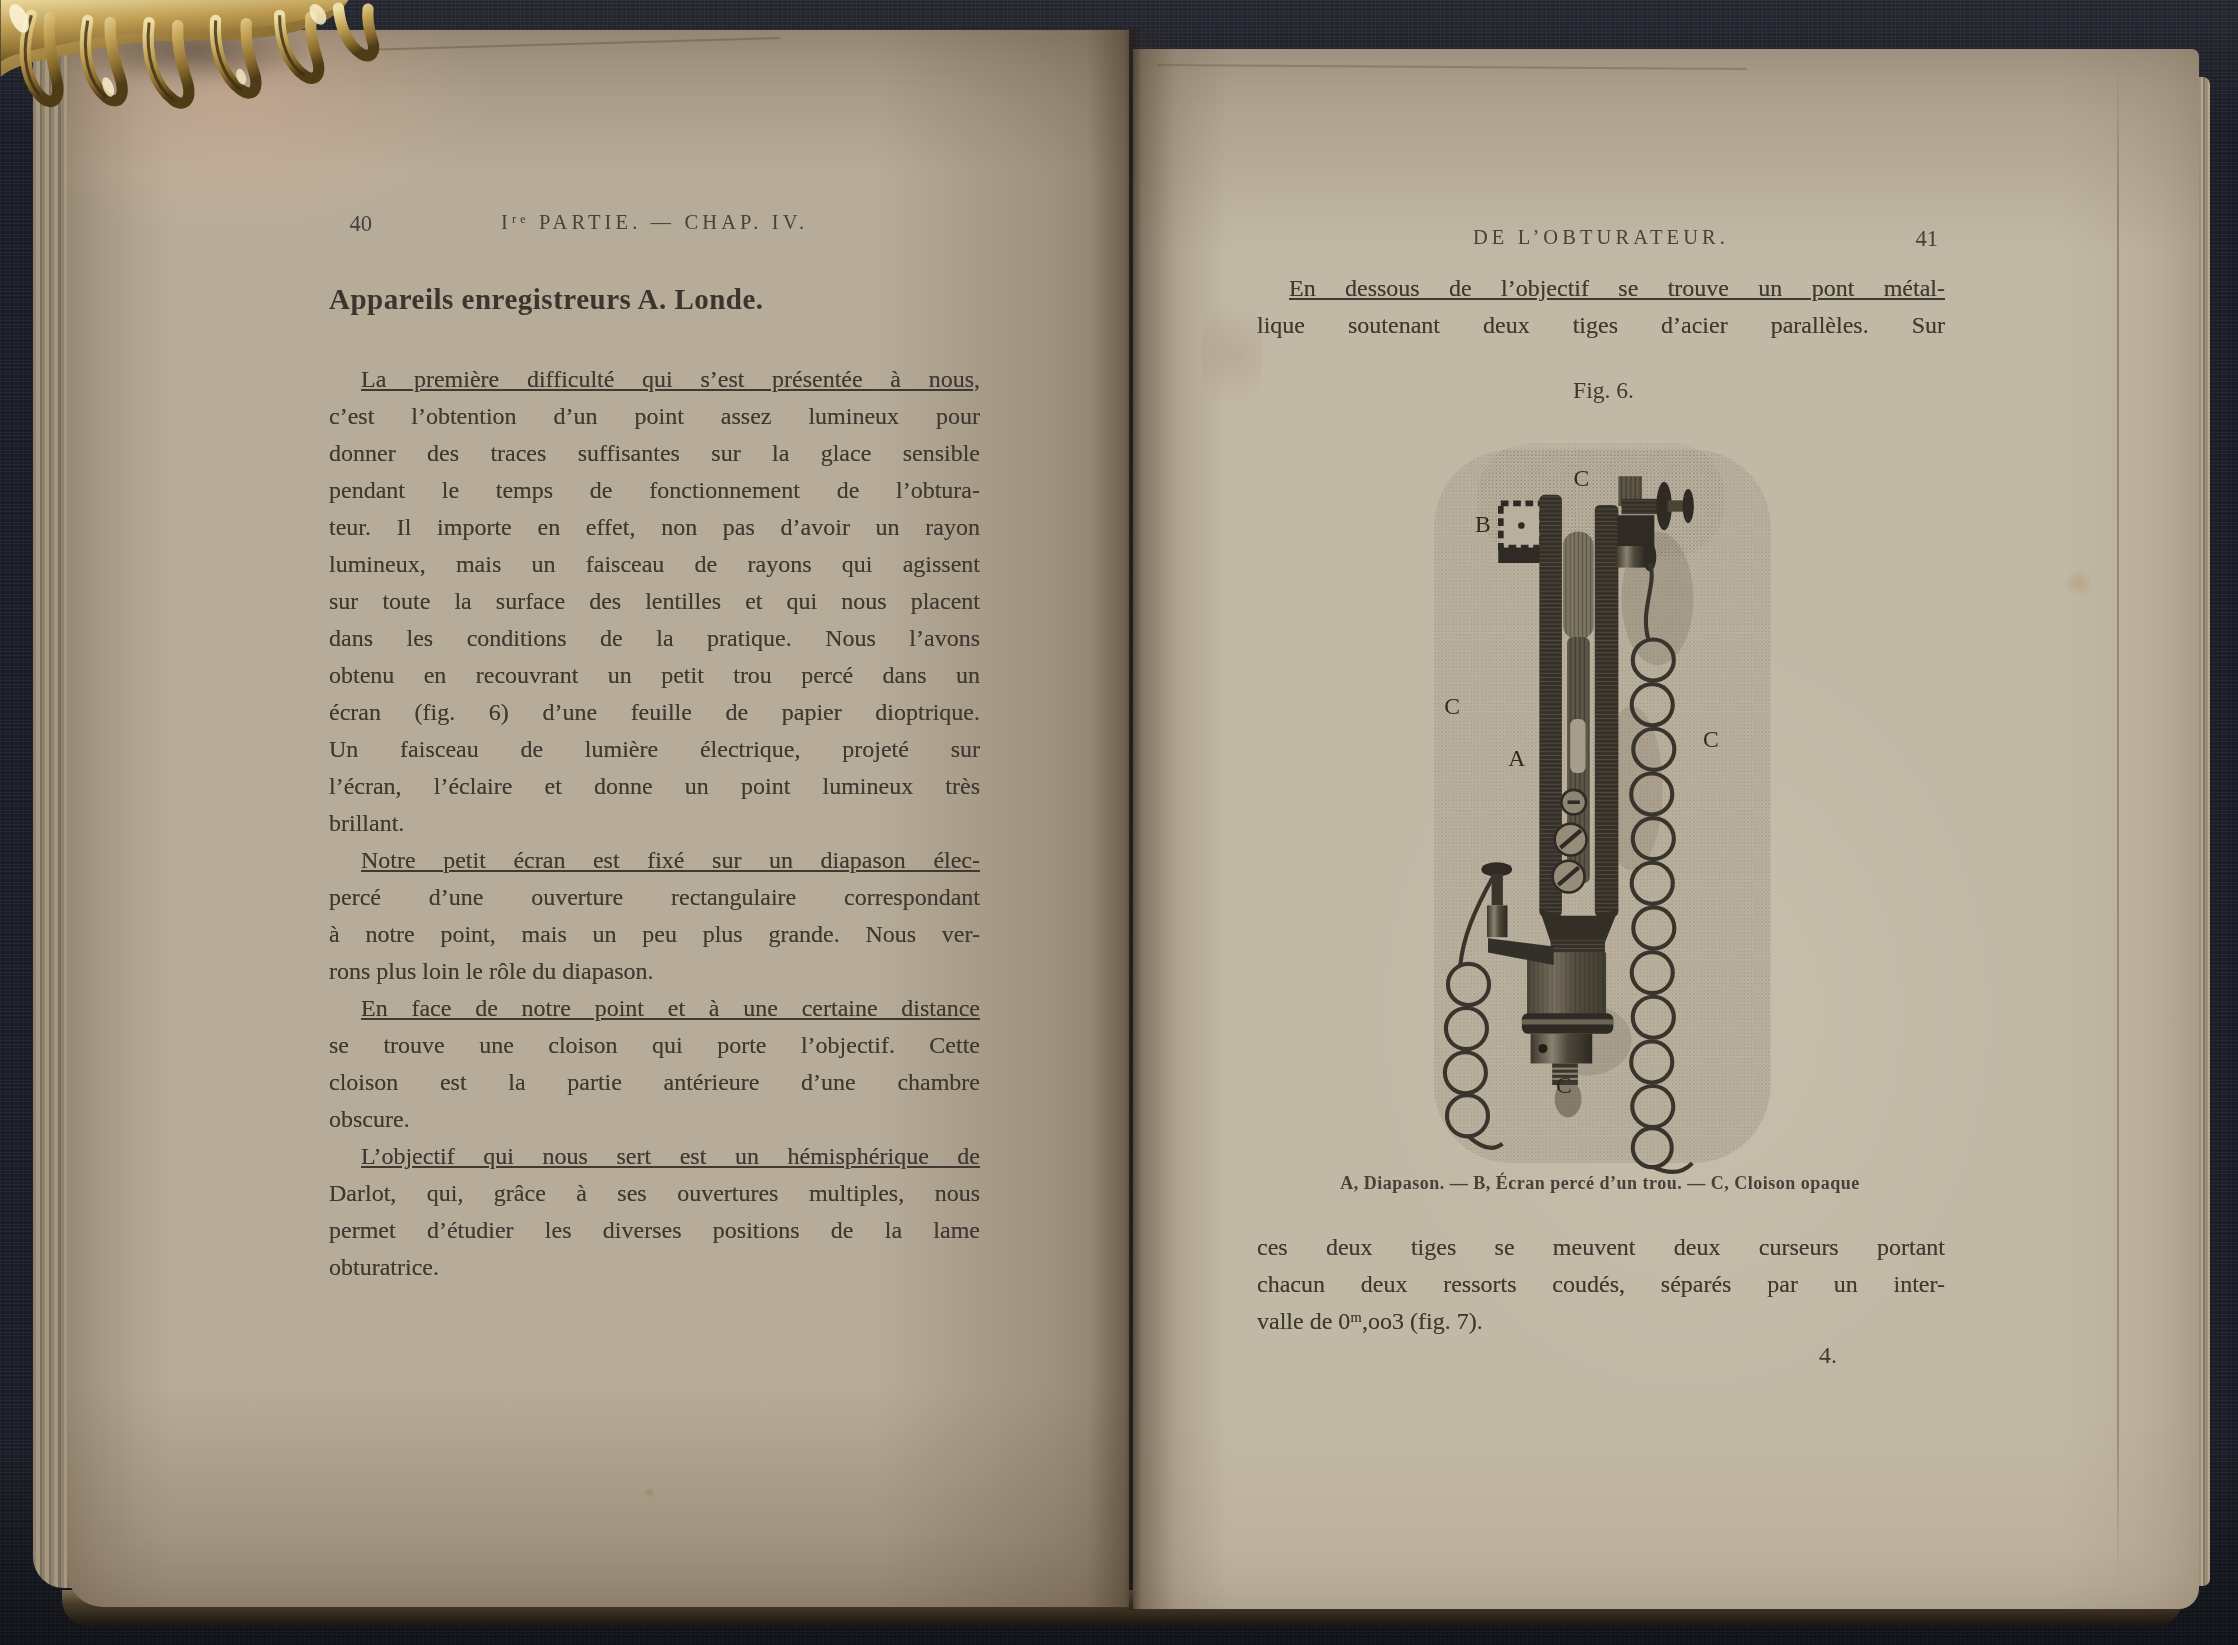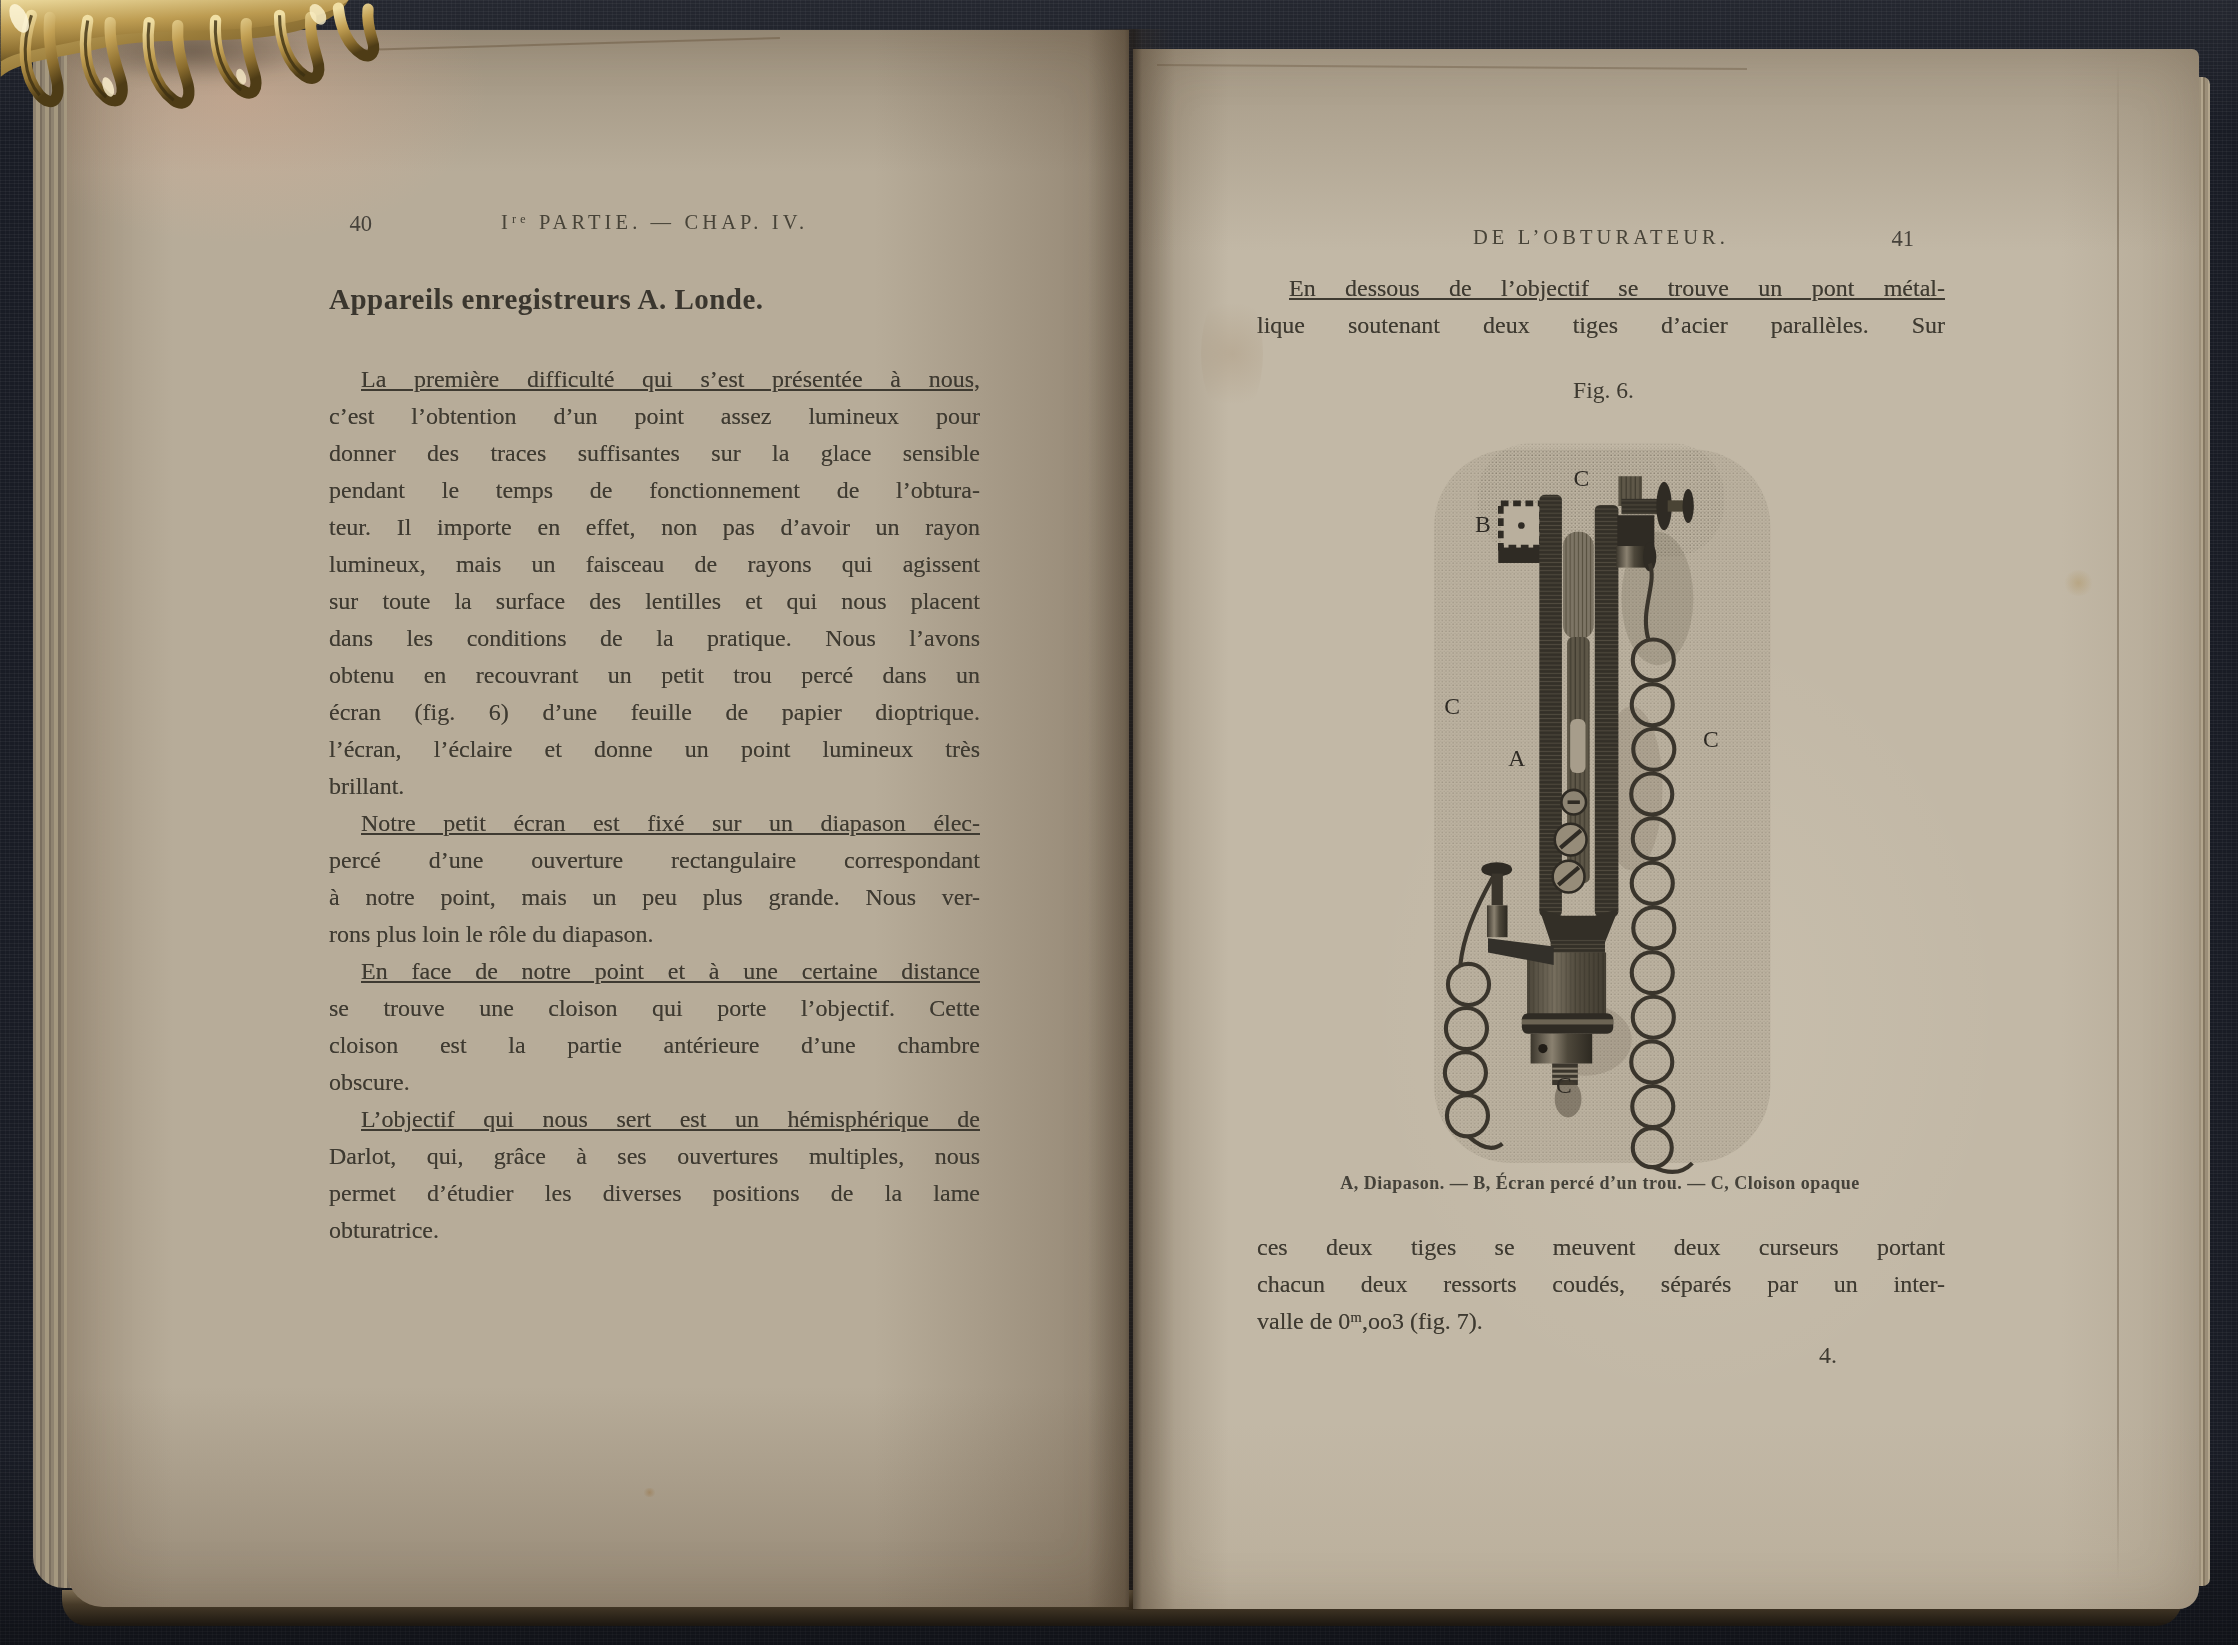--- a/index.html
+++ b/index.html
@@ -88,41 +88,42 @@
       <div class="bline ind">La première difficulté qui s’est présentée à nous,</div>
       <div class="bline">c’est l’obtention d’un point assez lumineux pour</div>
       <div class="bline">donner des traces suffisantes sur la glace sensible</div>
       <div class="bline">pendant le temps de fonctionnement de l’obtura-</div>
       <div class="bline">teur. Il importe en effet, non pas d’avoir un rayon</div>
       <div class="bline">lumineux, mais un faisceau de rayons qui agissent</div>
       <div class="bline">sur toute la surface des lentilles et qui nous placent</div>
       <div class="bline">dans les conditions de la pratique. Nous l’avons</div>
       <div class="bline">obtenu en recouvrant un petit trou percé dans un</div>
       <div class="bline">écran (fig. 6) d’une feuille de papier dioptrique.</div>
+      <div class="bline">Un faisceau de lumière électrique, projeté sur</div>
       <div class="bline">l’écran, l’éclaire et donne un point lumineux très</div>
       <div class="bline lastl">brillant.</div>
       <div class="bline ind">Notre petit écran est fixé sur un diapason élec-</div>
       <div class="bline">percé d’une ouverture rectangulaire correspondant</div>
       <div class="bline">à notre point, mais un peu plus grande. Nous ver-</div>
       <div class="bline lastl">rons plus loin le rôle du diapason.</div>
       <div class="bline ind">En face de notre point et à une certaine distance</div>
       <div class="bline">se trouve une cloison qui porte l’objectif. Cette</div>
       <div class="bline">cloison est la partie antérieure d’une chambre</div>
       <div class="bline lastl">obscure.</div>
       <div class="bline ind">L’objectif qui nous sert est un hémisphérique de</div>
       <div class="bline">Darlot, qui, grâce à ses ouvertures multiples, nous</div>
       <div class="bline">permet d’étudier les diverses positions de la lame</div>
       <div class="bline lastl">obturatrice.</div>
     </div>
   </div>
 
   <div class="page" id="page-right">
     <div class="header-row" style="left:124px;top:177px;width:688px;">
       <span class="running-header">DE L’OBTURATEUR.</span>
-      <span class="pagenum" style="right:31px;">41</span>
+      <span class="pagenum" style="right:7px;">41</span>
     </div>
 
     <div class="bodyblock ink" style="left:124px;top:221px;width:688px;">
       <div class="bline ind">En dessous de l’objectif se trouve un pont métal-</div>
       <div class="bline">lique soutenant deux tiges d’acier parallèles. Sur</div>
     </div>
 
     <div class="fig-label" style="left:283px;top:328px;width:375px;">Fig. 6.</div>
 
     <svg id="engraving" style="left:283px;top:380px;" width="375" height="770" viewBox="0 0 730 1500">

